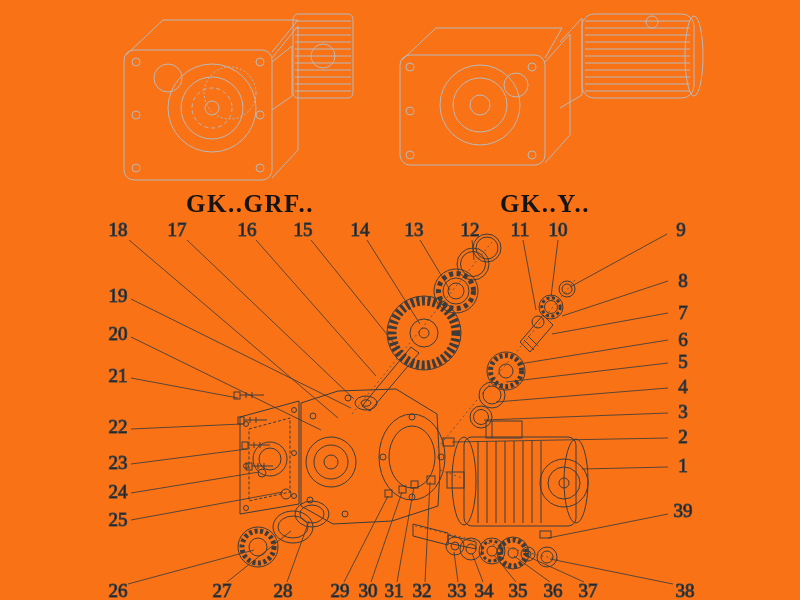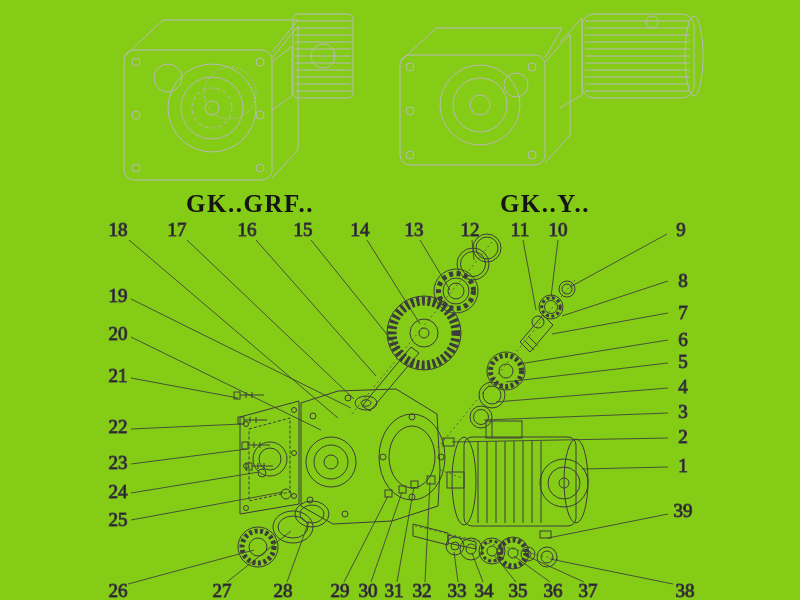--- a/index.html
+++ b/index.html
@@ -1,17 +1,17 @@
 <!DOCTYPE html>
 <html><head>
 <meta charset="utf-8">
 <style>
   html,body { margin:0; padding:0; background:#ffffff; }
   .page {
-    position:relative; width:800px; height:600px; background:#84cc16;
+    position:relative; width:800px; height:600px; background:#f97316;
     font-family:"Liberation Serif","DejaVu Serif",serif; overflow:hidden;
   }
   svg { display:block; }
   .faint  { stroke:#b9b9b9; fill:none; stroke-width:1; }
   .dark   { stroke:#3c3c3c; fill:none; stroke-width:1; }
   .dash   { stroke:#4a4a4a; stroke-width:0.8; stroke-dasharray:2,3; fill:none; }
   .leader { stroke:#3c3c3c; stroke-width:0.85; fill:none; }
   .callout-num {
     font-family:"Liberation Serif","DejaVu Serif",serif;
     font-size:19px; fill:#141414; text-anchor:middle; font-weight:500;

